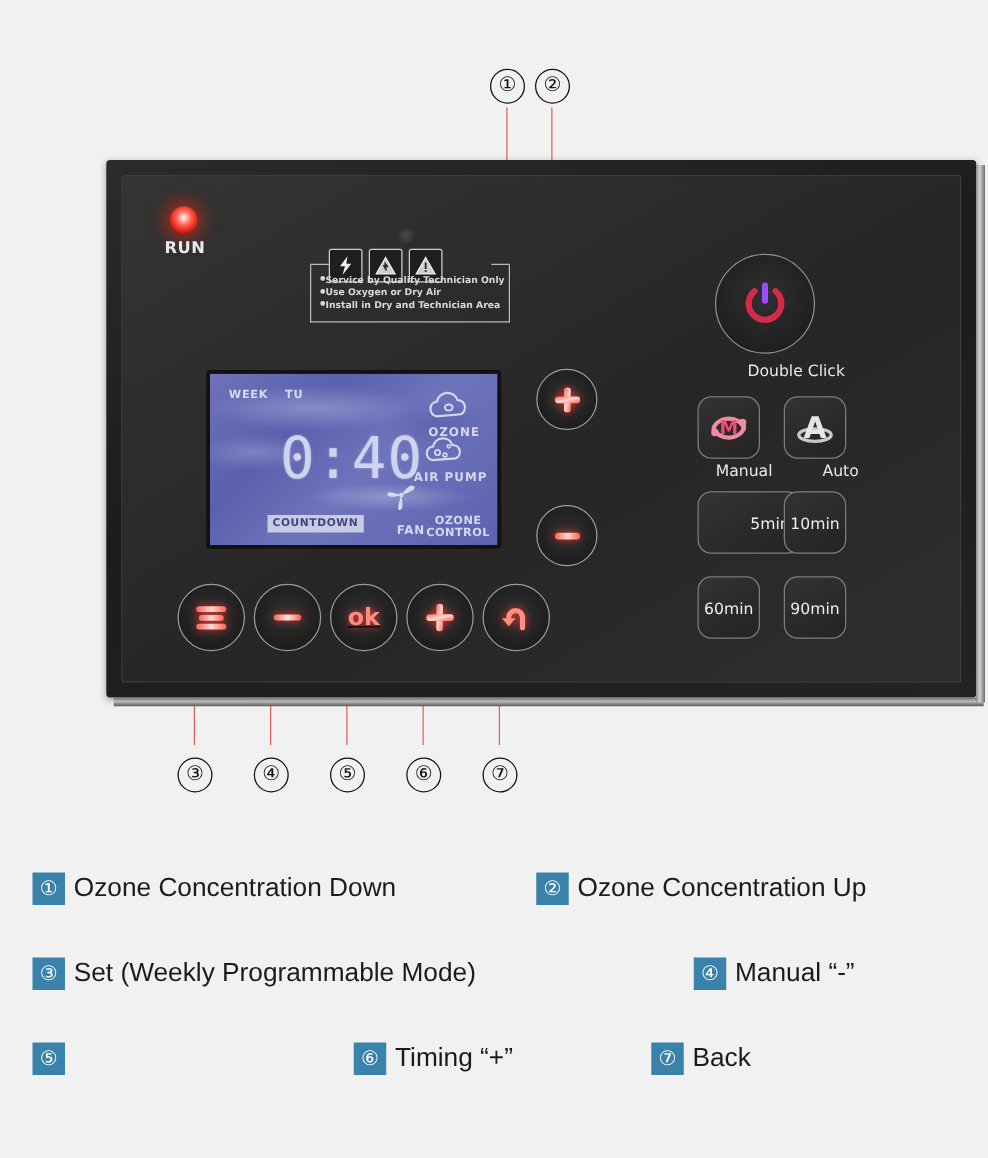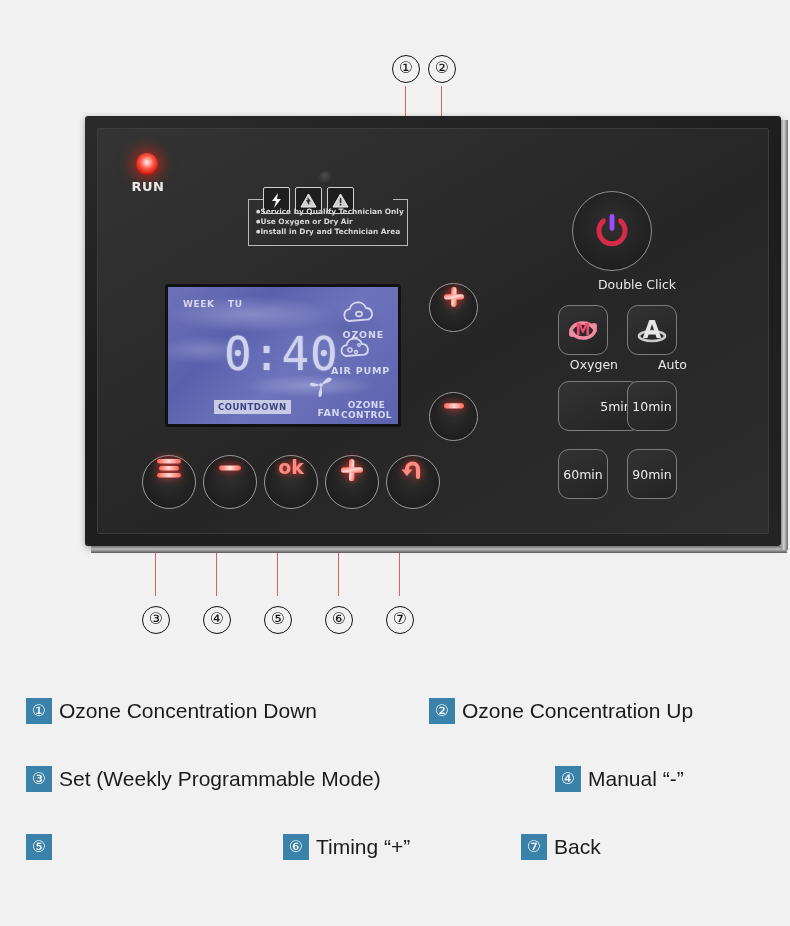--- a/index.html
+++ b/index.html
@@ -17,21 +17,21 @@
     border:1.6px solid #111;color:#111;
     font-size:16px;line-height:23px;text-align:center;
     font-family:"DejaVu Sans",sans-serif;
     background:transparent;
   }
   .lead{position:absolute;background:#e2605a;width:1.4px;}
   .lead-h{position:absolute;background:#e2605a;height:1.4px;}
 
   
   .panel{
-    position:absolute;left:85px;top:116px;width:696px;height:430px;
+    position:absolute;left:85px;top:128px;width:696px;height:430px;
     background:linear-gradient(160deg,#2b2b2b 0%,#1c1c1c 45%,#232323 100%);
     border-radius:3px;
     box-shadow:0 2px 6px rgba(0,0,0,.35);
   }
   .panel:after{ 
     content:"";position:absolute;right:-7px;top:4px;width:7px;height:100%;
     background:linear-gradient(90deg,#8e8e8e,#d2d2d2 40%,#6d6d6d);
   }
   .panel:before{
     content:"";position:absolute;left:6px;bottom:-7px;width:100%;height:7px;
@@ -117,21 +117,21 @@
     background:#c8cbe6;color:#3f4480;
     font-size:8.5px;font-weight:bold;letter-spacing:.5px;
     padding:2px 4px;font-family:"DejaVu Sans",sans-serif;
   }
 
   
   .rbtn{
     position:absolute;border-radius:50%;
     border:1.6px solid #9a9a9a;
     background:radial-gradient(circle at 50% 45%,#2f2f2f,#1d1d1d 75%);
-    display:flex;justify-content:center;
+    display:flex;align-items:center;justify-content:center;text-decoration:underline;
   }
   .rbtn.small{width:52px;height:52px;}
   .rbtn.mid{width:47px;height:47px;}
   .glow-red{filter:drop-shadow(0 0 4px rgba(255,60,50,.85));}
 
   .ok-txt{
     color:#ff8a80;font-size:19px;font-weight:bold;
     font-family:"DejaVu Sans",sans-serif;
     text-shadow:0 0 6px rgba(255,70,60,.9);
   }
@@ -359,21 +359,21 @@
 
       <div class="sqbtn" style="left:460px;top:176px;">
         <svg width="36" height="32" viewBox="0 0 36 32">
           <path d="M6 19 a12 9 0 0 1 24 -2" fill="none" stroke="#f08ba0" stroke-width="3.4" stroke-linecap="round"></path>
           <path d="M30 14 a12 9 0 0 1 -24 2" fill="none" stroke="#f08ba0" stroke-width="3.4" stroke-linecap="round"></path>
           <circle cx="7" cy="20" r="3" fill="#f08ba0"></circle>
             <circle cx="29" cy="12" r="3" fill="#f08ba0"></circle>
           <text x="18" y="21" font-size="15" font-weight="bold" text-anchor="middle" fill="#ef4a74" font-family="DejaVu Sans, sans-serif">M</text>
         </svg>
       </div>
-      <div class="cap" style="left:448px;top:228px;width:72px;">Oxygen</div>
+      <div class="cap" style="left:448px;top:228px;width:72px;">Manual</div>
 
       <div class="sqbtn" style="left:529px;top:176px;">
         <svg width="36" height="32" viewBox="0 0 36 32">
           <ellipse cx="18" cy="22" rx="13" ry="5" fill="none" stroke="#c9c9c9" stroke-width="2.6"></ellipse>
           <text x="18" y="24" font-size="24" font-weight="bold" text-anchor="middle" fill="#e6e6e6" font-family="DejaVu Sans, sans-serif">A</text>
         </svg>
       </div>
       <div class="cap" style="left:517px;top:228px;width:72px;">Auto</div>
 
       <div class="sqbtn" style="left:460px;top:252px;padding-left:33px;">5min</div>

